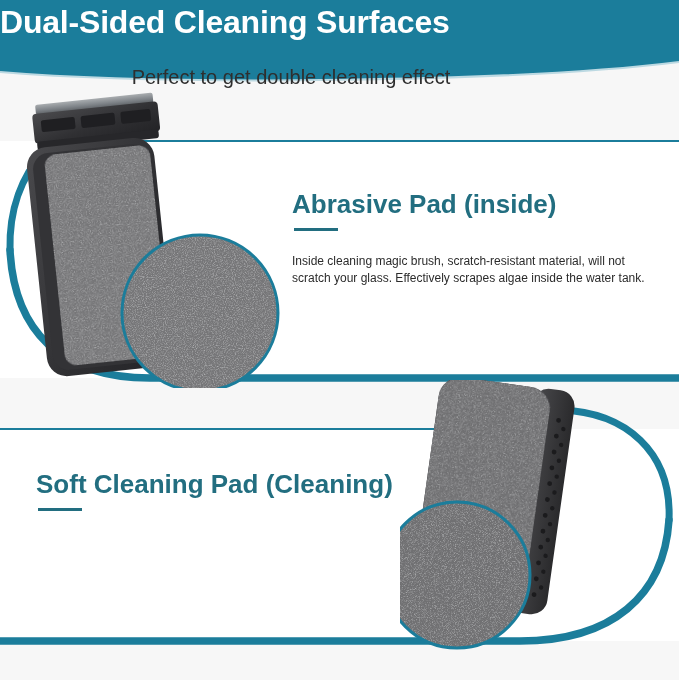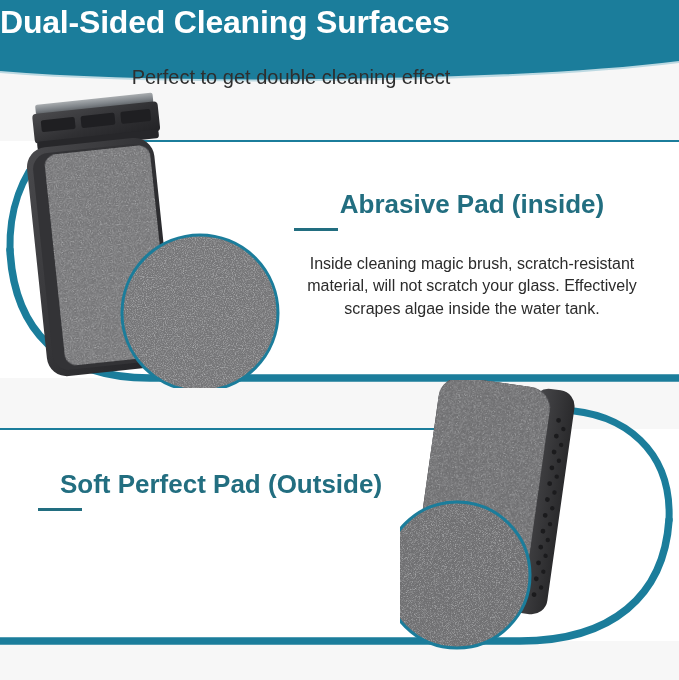--- a/index.html
+++ b/index.html
@@ -41,39 +41,39 @@
   .panel-top{
     position:absolute;left:0;top:141px;width:679px;height:237px;
     background:#ffffff;z-index:1;
   }
   .panel-bottom{
     position:absolute;left:0;top:429px;width:679px;height:212px;
     background:#ffffff;z-index:1;
   }
 
   
-  .txtblock{position:absolute;z-index:8;text-align:center;}
+  .txtblock{position:absolute;z-index:8;}
   .txt-top{left:292px;top:190px;width:360px;}
   .txt-bottom{left:36px;top:470px;width:370px;}
 
   .sec-heading{
     color:#226e80;
     font-size:26px;font-weight:bold;
     font-family:"Liberation Sans", sans-serif;
     line-height:1.1;
     margin:0;
     white-space:nowrap;
   }
   .sec-rule{
     width:44px;height:3px;background:#226e80;
     margin:9px 0 0 2px;
   }
   .sec-body{
     color:#2b2b2b;
-    font-size:16px;
+    font-size:12px;
     line-height:1.42;
     margin:22px 0 0 0;
     font-family:"Liberation Sans", sans-serif;
   }
 
   
   .art{position:absolute;z-index:4;}
   .art-top{left:20px;top:88px;width:290px;height:300px;}
   .art-bottom{left:400px;top:380px;width:279px;height:272px;}
 
@@ -237,17 +237,17 @@
     </g>
   </svg>
 
   <div class="txtblock txt-top">
     <div class="sec-heading">Abrasive Pad (inside)</div>
     <div class="sec-rule"></div>
     <div class="sec-body">Inside cleaning magic brush, scratch-resistant material, will not scratch your glass. Effectively scrapes algae inside the water tank.</div>
   </div>
 
   <div class="txtblock txt-bottom">
-    <div class="sec-heading">Soft Perfect Pad (Outside)</div>
+    <div class="sec-heading">Soft Cleaning Pad (Cleaning)</div>
     <div class="sec-rule"></div>
   </div>
 
 </div>
 
 </body></html>

